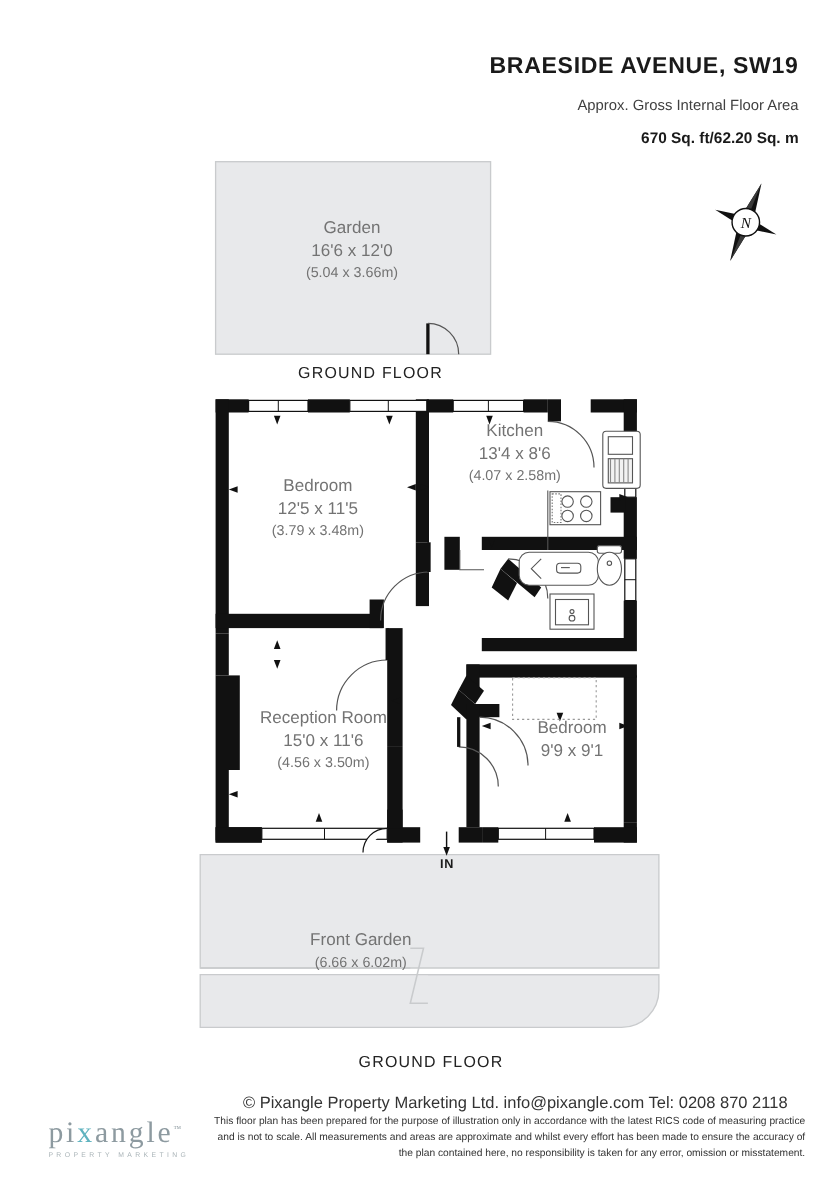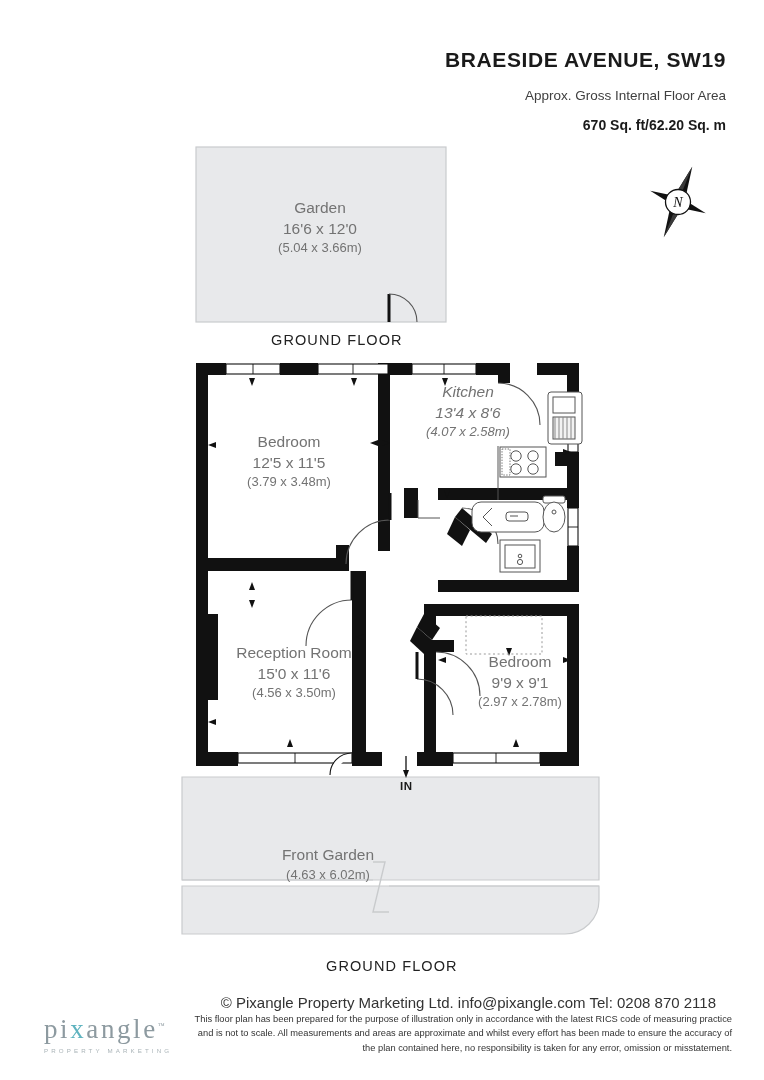--- a/index.html
+++ b/index.html
@@ -70,21 +70,21 @@
     text-align: center;
     line-height: 1.33;
     color: #737373;
     white-space: nowrap;
   }
   .room .nm { font-size: 15.5px; }
   .room .d1 { font-size: 15.5px; }
   .room .d2 { font-size: 13px; }
 
   .r-garden   { left: 208px; top: 198px; width: 224px; }
-  .r-kitchen  { left: 375px; top: 382px; width: 186px; font-style: italic; }
+  .r-kitchen  { left: 375px; top: 382px; width: 186px; }
   .r-bed1     { left: 194px; top: 432px; width: 190px; }
   .r-recep    { left: 196px; top: 643px; width: 196px; }
   .r-bed2     { left: 420px; top: 652px; width: 200px; }
   .r-front    { left: 218px; top: 814px; width: 220px; margin-top: 31px; }
 
   .in-label {
     position: absolute;
     left: 400px; top: 780px;
     font-size: 11.5px;
     font-weight: bold;
@@ -388,26 +388,25 @@
 
   <div class="room r-recep">
     <div class="nm">Reception Room</div>
     <div class="d1">15'0 x 11'6</div>
     <div class="d2">(4.56 x 3.50m)</div>
   </div>
 
   <div class="room r-bed2">
     <div class="nm">Bedroom</div>
     <div class="d1">9'9 x 9'1</div>
-    <div class="d2">(2.97 x 2.78m)</div>
   </div>
 
   <div class="room r-front">
     <div class="nm">Front Garden</div>
-    <div class="d2">(4.63 x 6.02m)</div>
+    <div class="d2">(6.66 x 6.02m)</div>
   </div>
 
   <div class="in-label">IN</div>
 
   <div class="copyright">© Pixangle Property Marketing Ltd. info@pixangle.com Tel: 0208 870 2118</div>
   <div class="disclaimer">This floor plan has been prepared for the purpose of illustration only in accordance with the latest RICS code of measuring practice and is not to scale. All measurements and areas are approximate and whilst every effort has been made to ensure the accuracy of the plan contained here, no responsibility is taken for any error, omission or misstatement.</div>
 
   <div class="logo">
     <div class="logo-word"><span>pi</span><span class="xx">x</span><span>angle</span><span class="logo-tm">™</span></div>
     <div class="logo-sub">PROPERTY MARKETING</div>

